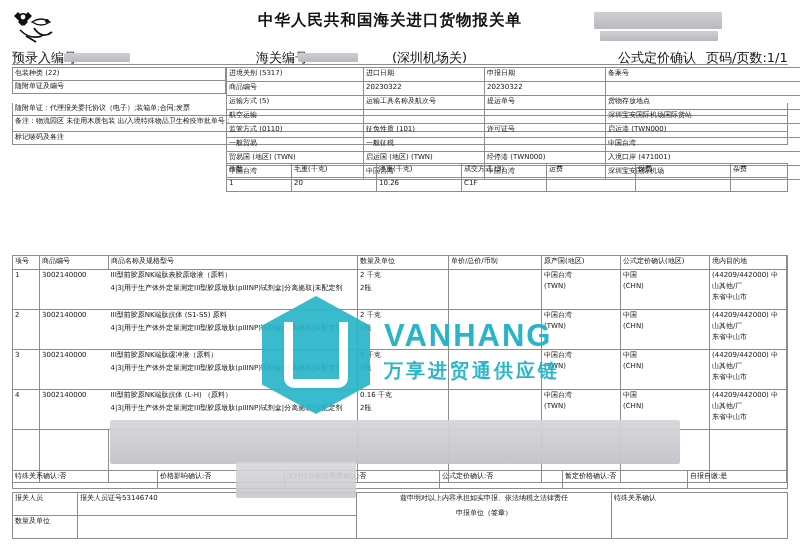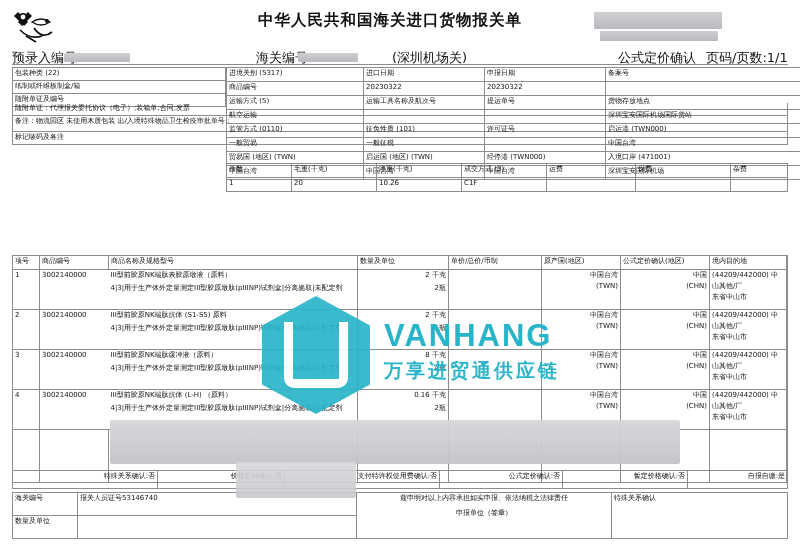--- a/index.html
+++ b/index.html
@@ -31,21 +31,21 @@
   .tbl td{
     border:0.6px solid #8d8d8d;
     padding:0 2px;
     vertical-align:top;
     height:13px;
     line-height:11px;
     font-size:7px;
     overflow:hidden;
     white-space:nowrap;
   }
-  .c{text-align:right;}
+  .c{text-align:left;}
 
   
   .toprow{position:absolute;left:12px;top:50px;width:776px;height:15px;}
   .toprow .cell{position:absolute;top:0;height:15px;line-height:15px;font-size:13px;}
   .topline{position:absolute;left:12px;top:64px;width:776px;height:1px;background:#8d8d8d;}
 
   
   .leftcol{position:absolute;left:12px;top:67px;width:214px;}
   .leftcol td{height:12px;}
 
@@ -118,23 +118,20 @@
     <span class="cell" style="left:694px">页码/页数:1/1</span>
   </div>
   <div class="topline"></div>
 
   <table class="tbl leftcol">
     <tbody>
         <tr>
           <td style="height:12px">包装种类 (22)</td>
         </tr>
     <tr>
-          <td style="height:12px;border-top:none">纸制或纤维板制盒/箱</td>
-        </tr>
-    <tr>
           <td style="height:12px">随附单证及编号</td>
         </tr>
   </tbody>
     </table>
 
   <table class="tbl" style="left:12px;top:103px;width:776px;">
     <tbody>
         <tr>
           <td style="height:12px;border-top:none">随附单证：代理报关委托协议（电子）;装箱单;合同;发票</td>
         </tr>
@@ -394,21 +391,21 @@
       <td class="c" style="width:118px"><span>公式定价确认:</span><span>否</span></td>
       <td class="c" style="width:120px"><span>暂定价格确认:</span><span>否</span></td>
       <td class="c"><span>自报自缴:</span><span>是</span></td>
     </tr>
   </tbody>
     </table>
 
   <table class="tbl" style="left:12px;top:492px;width:776px;">
     <tbody>
         <tr>
-      <td style="width:60px;height:22px">海关编号</td>
+      <td style="width:60px;height:22px">报关人员</td>
       <td style="width:274px">报关人员证号53146740</td>
       <td rowspan="2" style="width:250px;vertical-align:top;white-space:normal">
         <div style="text-align:center">兹申明对以上内容承担如实申报、依法纳税之法律责任</div>
         <div style="text-align:center;margin-top:4px">申报单位（签章）</div>
       </td>
       <td rowspan="2">特殊关系确认</td>
     </tr>
     <tr>
       <td style="height:22px">数量及单位</td>
       <td></td>

